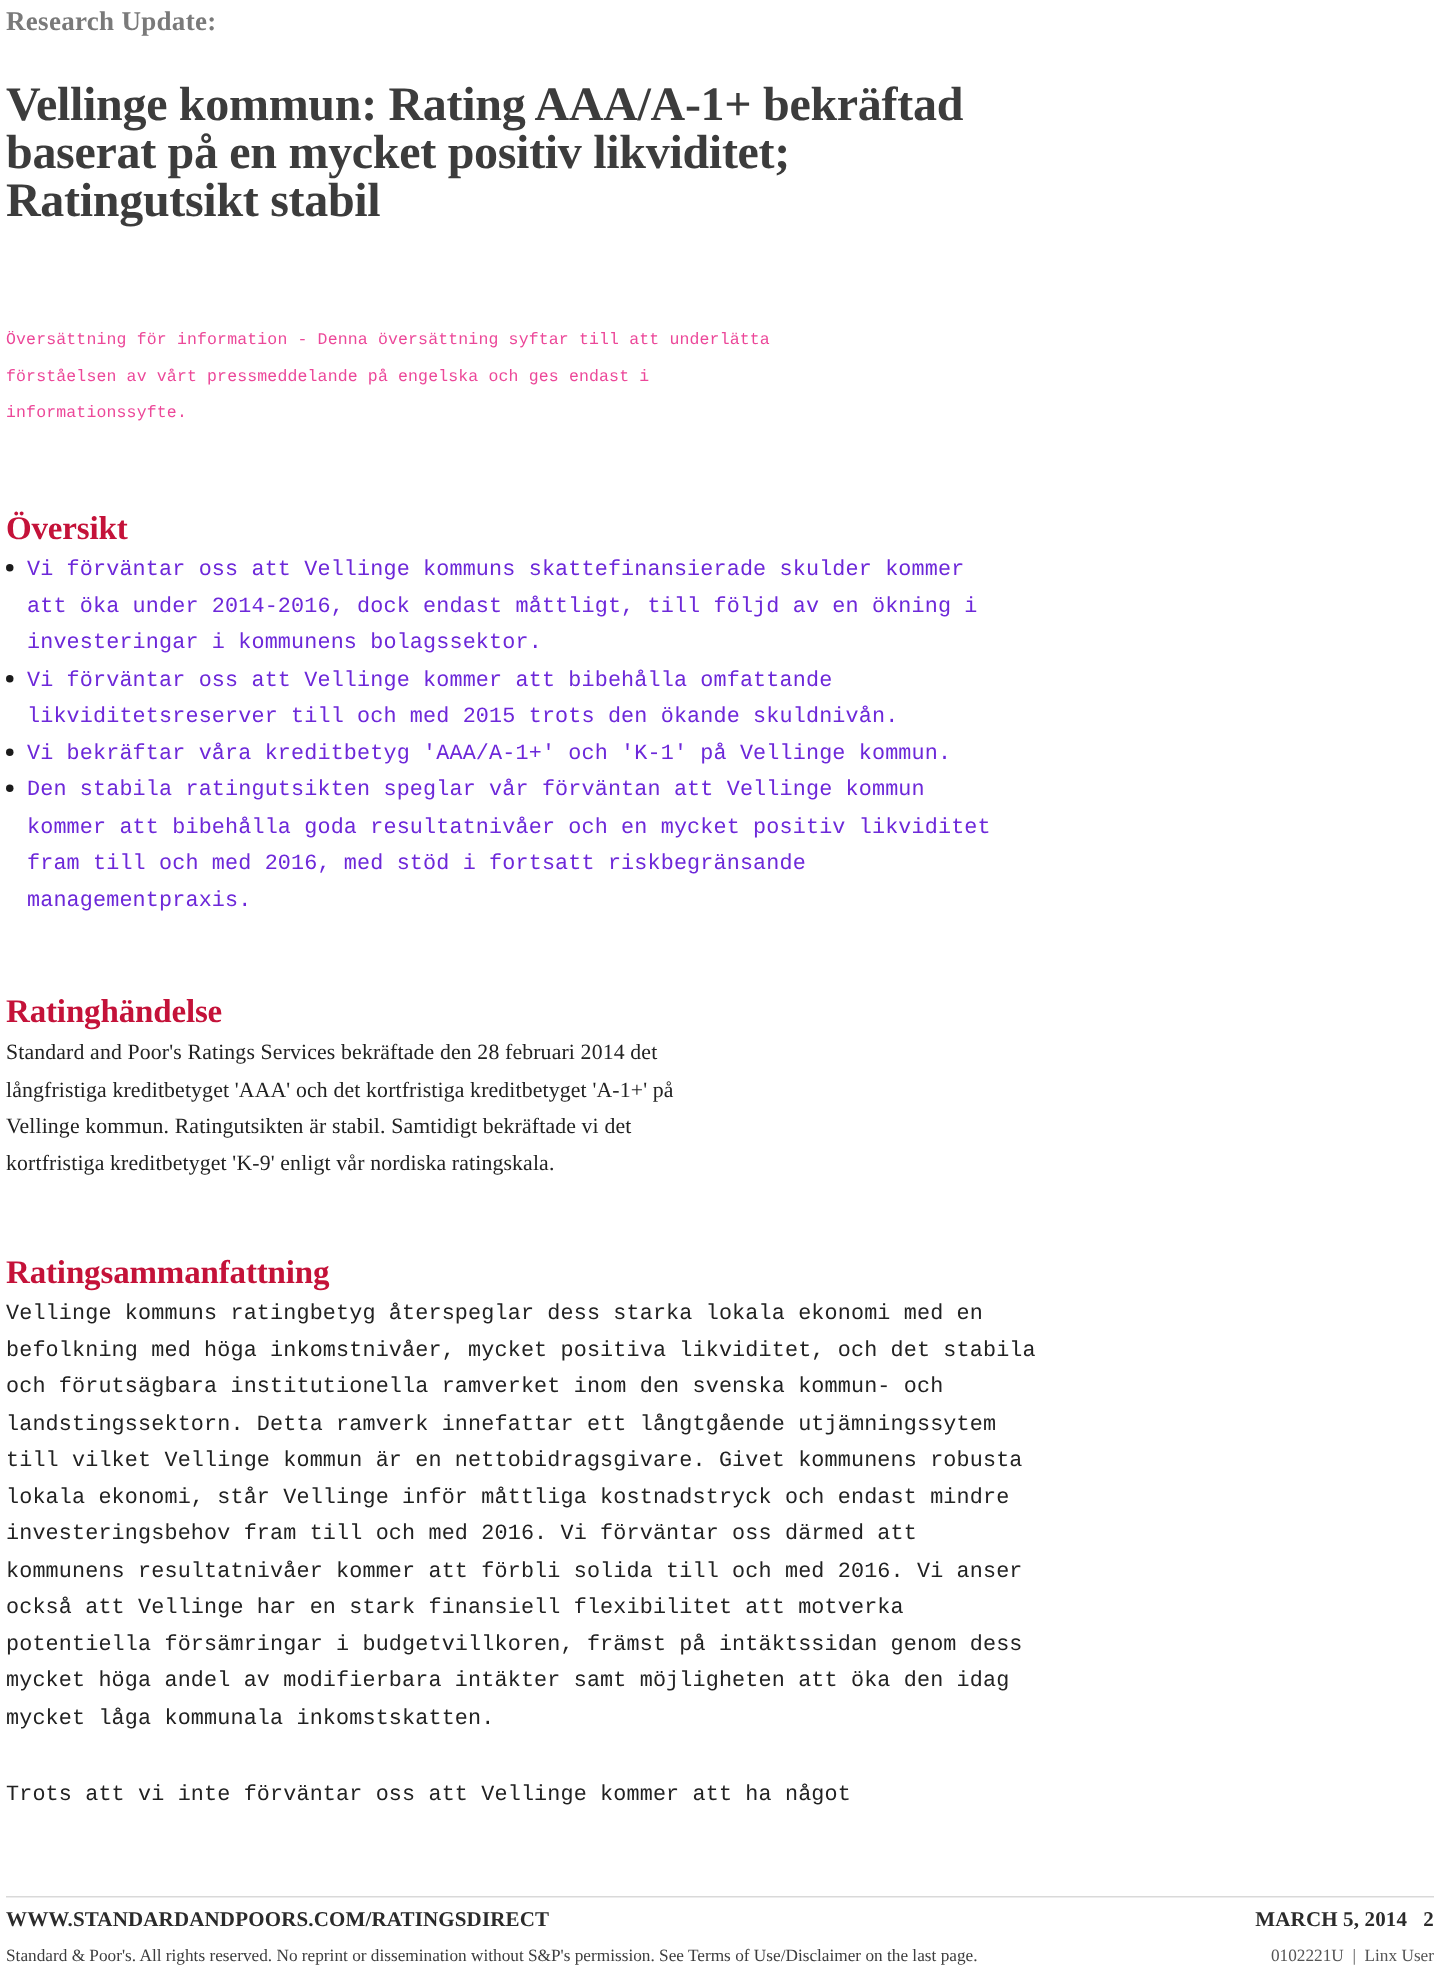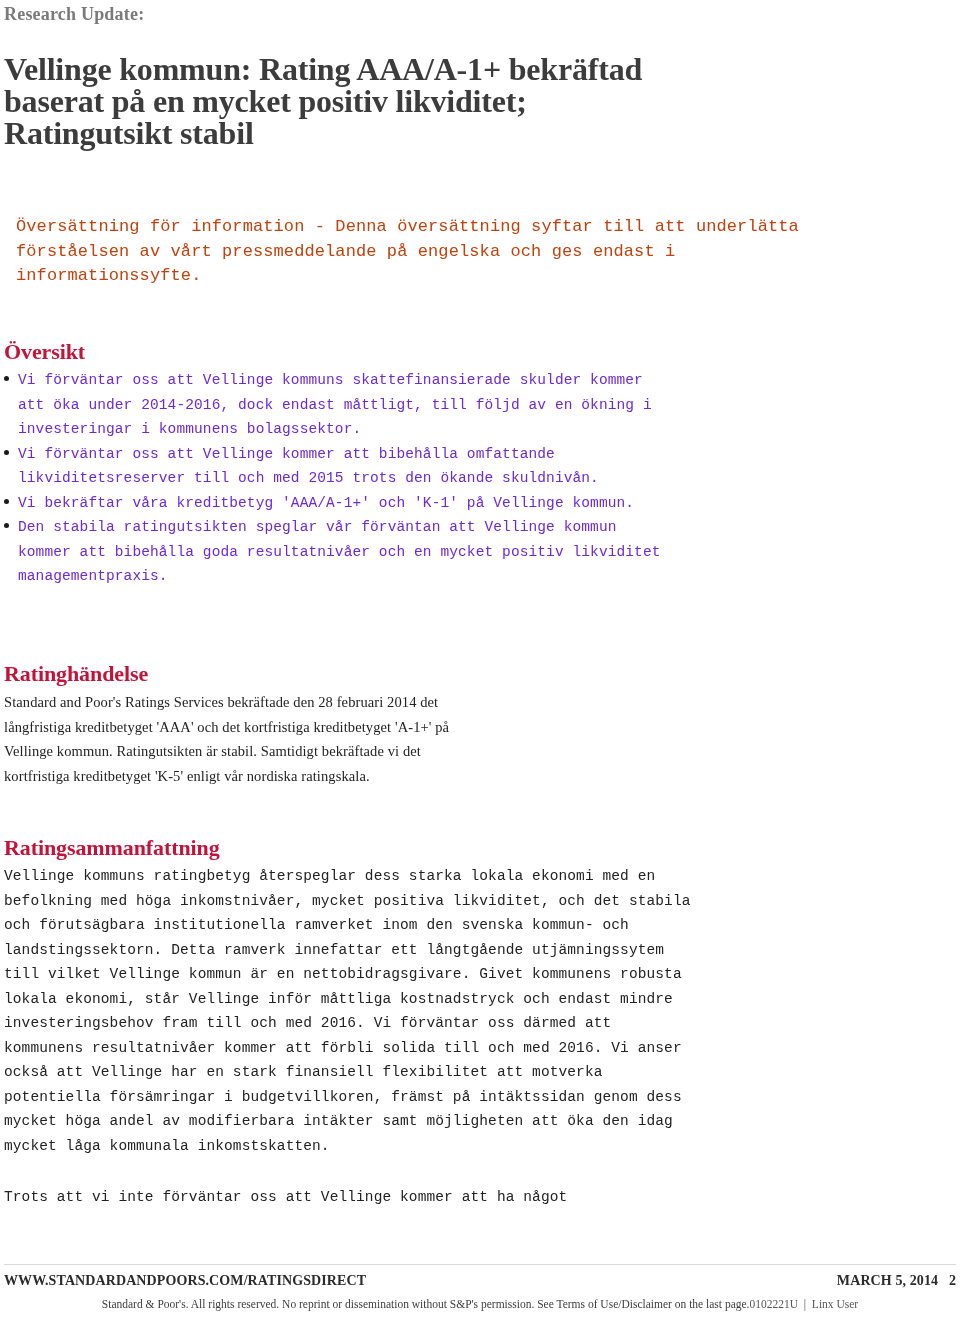--- a/index.html
+++ b/index.html
@@ -47,26 +47,26 @@
     font-size: 32px;
     line-height: 32px;
     color: #3c3c3c;
     letter-spacing: -0.2px;
   }
   .doc-title .tline { display: block; }
 
   
   .trans-note {
     position: absolute;
-    left: 16px;
+    left: 4px;
     top: 215px;
     width: 880px;
-    font-size: 17px;
+    font-size: 11px;
     line-height: 24.5px;
-    color: #c2410c;
+    color: #ec4899;
     letter-spacing: 0.1px;
   }
   .trans-note .tline { display: block; white-space: pre; }
 
   
   .sec-head {
     position: absolute;
     left: 4px;
     font-family: "Liberation Serif", "DejaVu Serif", serif;
     font-weight: bold;
@@ -153,21 +153,21 @@
     letter-spacing: 0.1px;
     color: #2b2b2b;
   }
   .footer-main .right { white-space: pre; }
   .footer-sub {
     position: absolute;
     left: 4px;
     right: 4px;
     top: 34px;
     display: flex;
-    justify-content: center;
+    justify-content: space-between;
     align-items: baseline;
     font-family: "Liberation Serif", "DejaVu Serif", serif;
     font-size: 11.5px;
     color: #3d3d3d;
   }
   .footer-sub .right { color: #555555; white-space: pre; }
 </style>
 </head>
 <body>
 
@@ -202,30 +202,31 @@
       <span class="tline">likviditetsreserver till och med 2015 trots den ökande skuldnivån.</span>
     </li>
     <li>
       <span class="dot"></span>
       <span class="tline">Vi bekräftar våra kreditbetyg 'AAA/A-1+' och 'K-1' på Vellinge kommun.</span>
     </li>
     <li>
       <span class="dot"></span>
       <span class="tline">Den stabila ratingutsikten speglar vår förväntan att Vellinge kommun</span>
       <span class="tline">kommer att bibehålla goda resultatnivåer och en mycket positiv likviditet</span>
+      <span class="tline">fram till och med 2016, med stöd i fortsatt riskbegränsande</span>
       <span class="tline">managementpraxis.</span>
     </li>
   </ul>
 
   <h2 class="sec-head" id="head-handelse">Ratinghändelse</h2>
   <div class="para" id="para-handelse">
     <span class="tline">Standard and Poor's Ratings Services bekräftade den 28 februari 2014 det</span>
     <span class="tline">långfristiga kreditbetyget 'AAA' och det kortfristiga kreditbetyget 'A-1+' på</span>
     <span class="tline">Vellinge kommun. Ratingutsikten är stabil. Samtidigt bekräftade vi det</span>
-    <span class="tline">kortfristiga kreditbetyget 'K-5' enligt vår nordiska ratingskala.</span>
+    <span class="tline">kortfristiga kreditbetyget 'K-9' enligt vår nordiska ratingskala.</span>
   </div>
 
   <h2 class="sec-head" id="head-sammanfattning">Ratingsammanfattning</h2>
   <div class="para" id="para-sammanfattning">
     <span class="tline">Vellinge kommuns ratingbetyg återspeglar dess starka lokala ekonomi med en</span>
     <span class="tline">befolkning med höga inkomstnivåer, mycket positiva likviditet, och det stabila</span>
     <span class="tline">och förutsägbara institutionella ramverket inom den svenska kommun- och</span>
     <span class="tline">landstingssektorn. Detta ramverk innefattar ett långtgående utjämningssytem</span>
     <span class="tline">till vilket Vellinge kommun är en nettobidragsgivare. Givet kommunens robusta</span>
     <span class="tline">lokala ekonomi, står Vellinge inför måttliga kostnadstryck och endast mindre</span>

